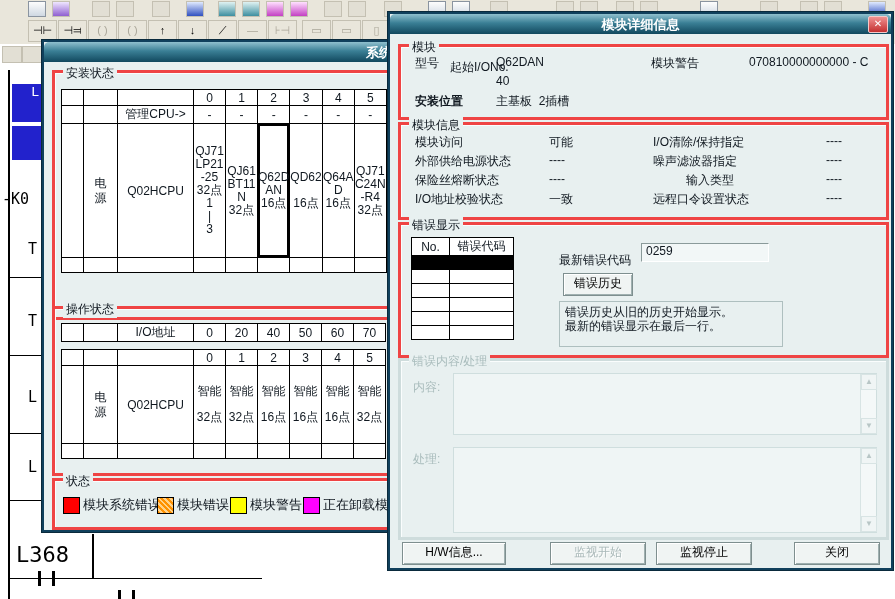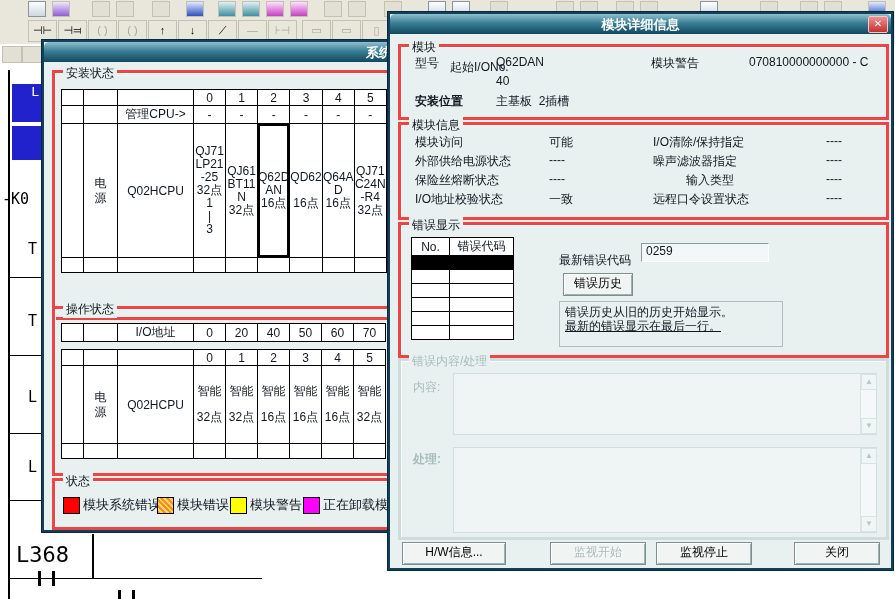--- a/index.html
+++ b/index.html
@@ -430,34 +430,34 @@
             </tr>
       </tbody>
         </table>
       <span class="lab" style="left:158px;top:21px;margin-top:6px;">最新错误代码</span>
       <div class="sunken" style="left:240px;top:18px;width:122px;height:17px;">
         <span>0259</span>
       </div>
       <div class="btn" style="left:162px;top:48px;width:68px;">错误历史</div>
       <div class="flatbox" style="left:158px;top:76px;width:222px;height:44px;">
         <div style="padding:3px 0 0 5px;line-height:14px;">错误历史从旧的历史开始显示。</div>
-        <div style="padding:0 0 0 5px;line-height:14px;text-decoration:underline;">最新的错误显示在最后一行。</div>
+        <div style="padding:0 0 0 5px;line-height:14px;">最新的错误显示在最后一行。</div>
       </div>
     </div>
 
     <div class="group dis" style="left:8px;top:344px;width:485px;height:176px;">
       <span class="glab dtext">错误内容/处理</span>
       <span class="lab dtext" style="left:12px;top:18px;color:#A9BCBC;">内容:</span>
       <div class="tarea" style="left:52px;top:12px;width:422px;height:60px;">
         <div class="sbar">
           <span class="ar" style="top:0;">▲</span>
           <span class="ar" style="bottom:0;">▼</span>
         </div>
       </div>
-      <span class="lab dtext" style="left:12px;top:90px;color:#A9BCBC;font-weight:bold;">处理:</span>
+      <span class="lab dtext" style="left:12px;top:90px;color:#A9BCBC;">处理:</span>
       <div class="tarea" style="left:52px;top:86px;width:422px;height:84px;">
         <div class="sbar">
           <span class="ar" style="top:0;">▲</span>
           <span class="ar" style="bottom:0;">▼</span>
         </div>
       </div>
     </div>
 
     <div class="btn" style="left:12px;top:528px;width:102px;">H/W信息...</div>
     <div class="btn dis" style="left:160px;top:528px;width:94px;">监视开始</div>

